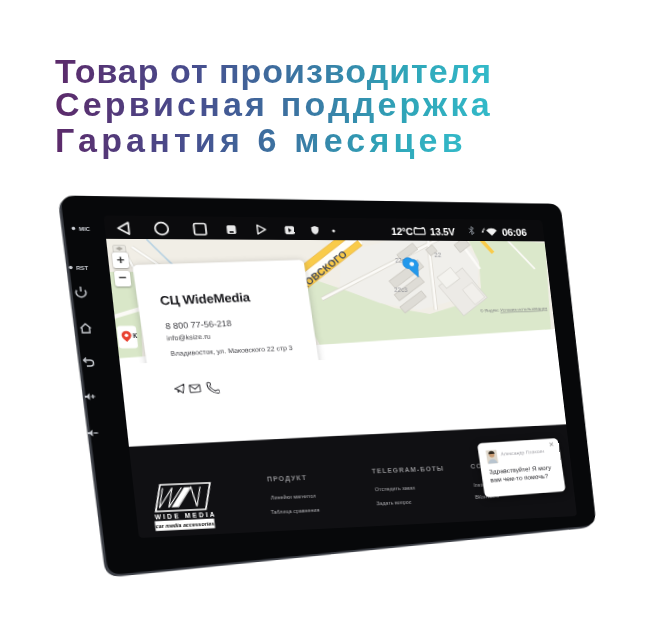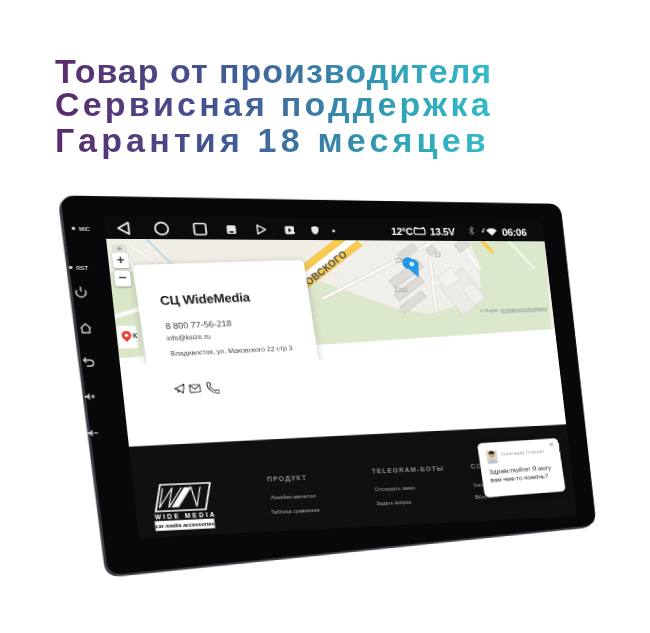--- a/index.html
+++ b/index.html
@@ -10,21 +10,21 @@
 #screen{left:0;top:0;width:450px;height:330px;overflow:hidden;border-radius:4px;background:#0b0b0d;}
 .sb-t{color:#fff;font-weight:bold;top:7.8px;font-size:10.5px;letter-spacing:-0.2px;}
 .ft-h{color:#8f8f92;font-size:6.8px;font-weight:bold;letter-spacing:1.1px;white-space:nowrap;}
 .ft-l{color:#a9a9ad;font-size:5.4px;white-space:nowrap;}
 </style></head><body>
 
 <div class="hl" style="top:51.5px;letter-spacing:1px;">Товар от производителя</div>
 
 <div class="hl" style="top:85px;letter-spacing:3.2px;">Сервисная поддержка</div>
 
-<div class="hl" style="top:121.2px;letter-spacing:4.2px;">Гарантия 18 месяцев</div>
+<div class="hl" style="top:121.2px;letter-spacing:4.2px;">Гарантия 6 месяцев</div>
 
 <div id="flat">
 
 <svg style="left:-70px;top:-50px;" width="580" height="440" viewBox="-70 -50 580 440">
 
  <path d="M-40.9,-2.8 Q-41.1,-17.8 -26.1,-17.8 L455.4,-16.3 Q470.4,-16.3 470.3,-1.3 L468.0,328.2 Q467.9,343.2 452.9,343.9 L-20.1,367.5 Q-35.1,368.2 -35.3,353.2 L-40.9,-2.8 Z" fill="#3c3f46"></path>
 
  <path d="M-38.3,-6.0 Q-38.5,-20.0 -24.5,-20.0 L459.0,-18.5 Q473.0,-18.5 472.9,-4.5 L470.6,327.0 Q470.5,341.0 456.5,341.7 L-18.5,365.3 Q-32.5,366.0 -32.7,352.0 L-38.3,-6.0 Z" fill="#07080a"></path>
 </svg>
 

